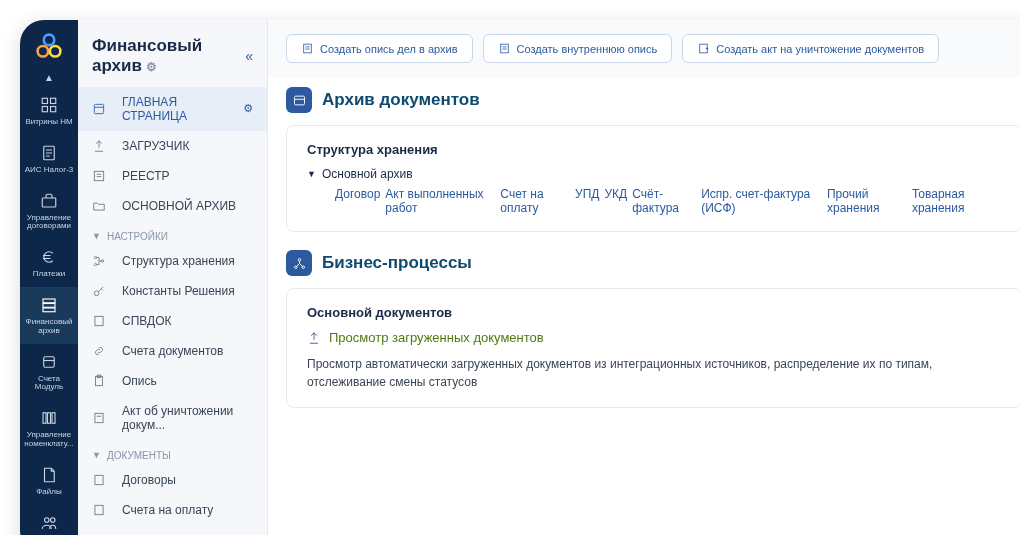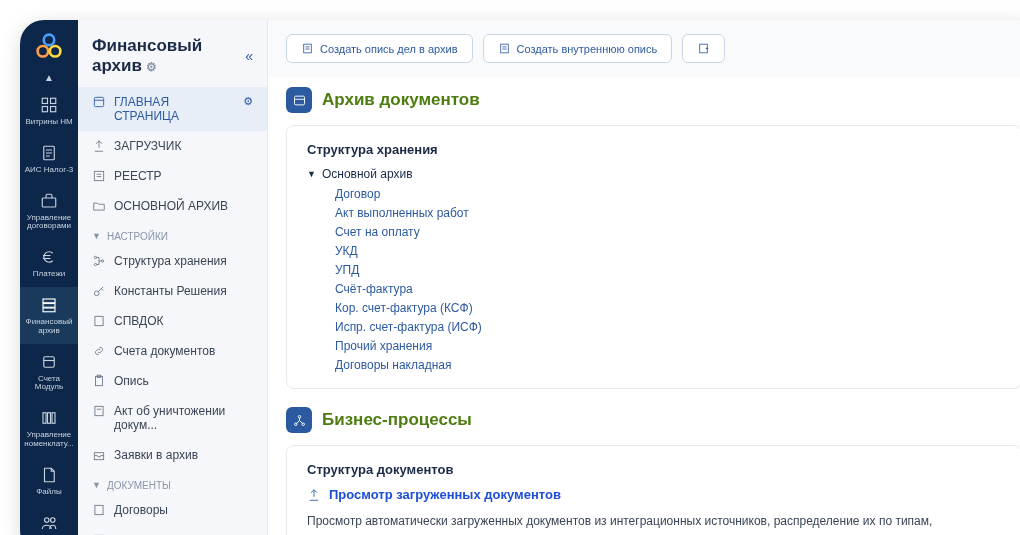--- a/index.html
+++ b/index.html
@@ -14,48 +14,48 @@
 .rail-item .ri-icon svg{width:18px;height:18px;stroke:#c9d4e3;fill:none;stroke-width:1.5}
 .rail-item.active .ri-icon svg{stroke:#fff}
 .rail-item .ri-label{line-height:1.1;font-size:8px}
 .rail-chev{color:#c9d4e3;font-size:10px;padding:4px}
 .sidebar{width:190px;background:#f5f7fa;border-right:1px solid #e5e9ef;display:flex;flex-direction:column;overflow:hidden}
 .sb-header{padding:16px 14px 10px;display:flex;align-items:center;justify-content:space-between}
 .sb-title{font-size:17px;font-weight:700;color:#1a2b47;line-height:1.2}
 .sb-title .gear{font-size:12px;color:#8a96a8;margin-left:4px}
 .sb-collapse{color:#2c5aa0;font-size:14px;cursor:pointer}
 .sb-list{flex:1;overflow-y:auto}
-.sb-item{display:flex;align-items:flex-start;padding:8px 14px;font-size:12px;color:#3a4556;cursor:pointer;gap:8px}
+.sb-item{display:flex;align-items:center;padding:8px 14px;font-size:12px;color:#3a4556;cursor:pointer;gap:16px}
 .sb-item.active{background:#e8eef7;color:#2c5aa0}
 .sb-item .sb-gear{margin-left:auto;color:#2c5aa0;font-size:11px}
 .sb-item .sb-icon{width:14px;height:14px;display:flex;align-items:center;justify-content:center;flex-shrink:0}
 .sb-item .sb-icon svg{width:14px;height:14px;stroke:#6b7889;fill:none;stroke-width:1.5}
 .sb-item.active .sb-icon svg{stroke:#2c5aa0}
 .sb-section{padding:10px 14px 4px;font-size:10px;color:#8a96a8;text-transform:uppercase;display:flex;align-items:center;gap:6px}
 .sb-section .chev{font-size:9px}
 .main{flex:1;display:flex;flex-direction:column;overflow:hidden}
 .toolbar{padding:14px 18px;background:#f8fafc;display:flex;gap:10px}
 .tb-btn{display:flex;align-items:center;gap:6px;padding:7px 14px;border:1px solid #c9d6e8;border-radius:6px;background:#fff;color:#2c5aa0;font-size:11px;cursor:pointer}
 .tb-btn .tb-icon{width:13px;height:13px;display:flex;align-items:center;justify-content:center}
 .tb-btn .tb-icon svg{width:13px;height:13px;stroke:#2c5aa0;fill:none;stroke-width:1.5}
 .content{flex:1;padding:10px 18px;overflow-y:auto}
 .section-head{display:flex;align-items:center;gap:10px;margin-bottom:12px}
 .section-head .sh-icon{width:26px;height:26px;border-radius:6px;background:#2c5aa0;display:flex;align-items:center;justify-content:center}
 .section-head .sh-icon svg{width:15px;height:15px;stroke:#fff;fill:none;stroke-width:1.5}
-.section-head h2{font-size:17px;font-weight:700;color:#4d7c0f}
+.section-head h2{font-size:17px;font-weight:700;color:#0c4a6e}
 .card{border:1px solid #e5e9ef;border-radius:8px;padding:16px 20px;margin-bottom:18px}
 .card h3{font-size:13px;font-weight:700;color:#1a2b47;margin-bottom:10px}
 .tree-root{display:flex;align-items:center;gap:6px;font-size:12px;color:#1a2b47;margin-bottom:6px;cursor:pointer}
 .tree-root .tri{font-size:9px}
-.tree-children{padding-left:28px;display:flex;flex-direction:column;gap:5px}
+.tree-children{padding-left:28px;display:flex;flex-direction:row;gap:5px}
 .tree-children a{font-size:12px;color:#2c5aa0;text-decoration:none;cursor:pointer}
 .link-row{display:flex;align-items:center;gap:8px;margin:10px 0}
 .link-row .lr-icon{width:14px;height:14px}
 .link-row .lr-icon svg{width:14px;height:14px;stroke:#2c5aa0;fill:none;stroke-width:1.5}
-.link-row a{font-size:13px;font-weight:700;color:#1d4ed8;text-decoration:none;cursor:pointer}
+.link-row a{font-size:13px;font-weight:400;color:#4d7c0f;text-decoration:none;cursor:pointer}
 .desc{font-size:12px;color:#3a4556;line-height:1.5}
 </style>
 </head>
 <body>
 
 <div class="app">
 
   <div class="rail">
     <div class="logo">
       <svg viewBox="0 0 32 32">
@@ -255,29 +255,20 @@
         </div>
       <div class="sb-item">
           <span class="sb-icon">
             <svg viewBox="0 0 24 24">
               <rect x="5" y="4" width="14" height="16"></rect>
               <line x1="8" y1="9" x2="16" y2="9"></line>
             </svg>
           </span>
           <span>Акт об уничтожении докум...</span>
         </div>
-      <div class="sb-item">
-          <span class="sb-icon">
-            <svg viewBox="0 0 24 24">
-              <rect x="4" y="8" width="16" height="12"></rect>
-              <path d="M4 13h5l1 2h4l1-2h5"></path>
-            </svg>
-          </span>
-          <span>Заявки в архив</span>
-        </div>
       <div class="sb-section">
           <span class="chev">▼</span>
           <span>ДОКУМЕНТЫ</span>
         </div>
       <div class="sb-item">
           <span class="sb-icon">
             <svg viewBox="0 0 24 24">
               <rect x="5" y="4" width="14" height="16"></rect>
             </svg>
           </span>
@@ -317,20 +308,21 @@
           <span>Создать внутреннюю опись</span>
         </button>
       <button class="tb-btn">
           <span class="tb-icon">
             <svg viewBox="0 0 24 24">
               <rect x="5" y="4" width="14" height="16"></rect>
               <path d="M16 12h4"></path>
               <path d="M18 10l2 2-2 2"></path>
             </svg>
           </span>
+          <span>Создать акт на уничтожение документов</span>
         </button>
     </div>
     <div class="content">
       <div class="section-head">
         <div class="sh-icon">
             <svg viewBox="0 0 24 24">
               <rect x="4" y="5" width="16" height="14" rx="2"></rect>
               <line x1="4" y1="10" x2="20" y2="10"></line>
             </svg>
           </div>
@@ -339,42 +331,41 @@
       <div class="card">
         <h3>Структура хранения</h3>
         <div class="tree-root">
             <span class="tri">▼</span>
             <span>Основной архив</span>
           </div>
         <div class="tree-children">
           <a>Договор</a>
           <a>Акт выполненных работ</a>
           <a>Счет на оплату</a>
+          <a>УПД</a>
           <a>УКД</a>
-          <a>УПД</a>
           <a>Счёт-фактура</a>
-          <a>Кор. счет-фактура (КСФ)</a>
           <a>Испр. счет-фактура (ИСФ)</a>
           <a>Прочий хранения</a>
-          <a>Договоры накладная</a>
+          <a>Товарная хранения</a>
         </div>
       </div>
       <div class="section-head">
         <div class="sh-icon">
             <svg viewBox="0 0 24 24">
               <circle cx="12" cy="6" r="2"></circle>
               <circle cx="6" cy="18" r="2"></circle>
               <circle cx="18" cy="18" r="2"></circle>
               <path d="M12 8v4M12 12l-5 5M12 12l5 5"></path>
             </svg>
           </div>
         <h2>Бизнес-процессы</h2>
       </div>
       <div class="card">
-        <h3>Структура документов</h3>
+        <h3>Основной документов</h3>
         <div class="link-row">
           <span class="lr-icon"><svg viewBox="0 0 24 24">
                 <path d="M12 3v12"></path>
                 <path d="M7 8l5-5 5 5"></path>
                 <path d="M5 21h14"></path>
               </svg></span>
           <a>Просмотр загруженных документов</a>
         </div>
         <p class="desc">Просмотр автоматически загруженных документов из интеграционных источников, распределение их по типам, отслеживание смены статусов</p>
 

